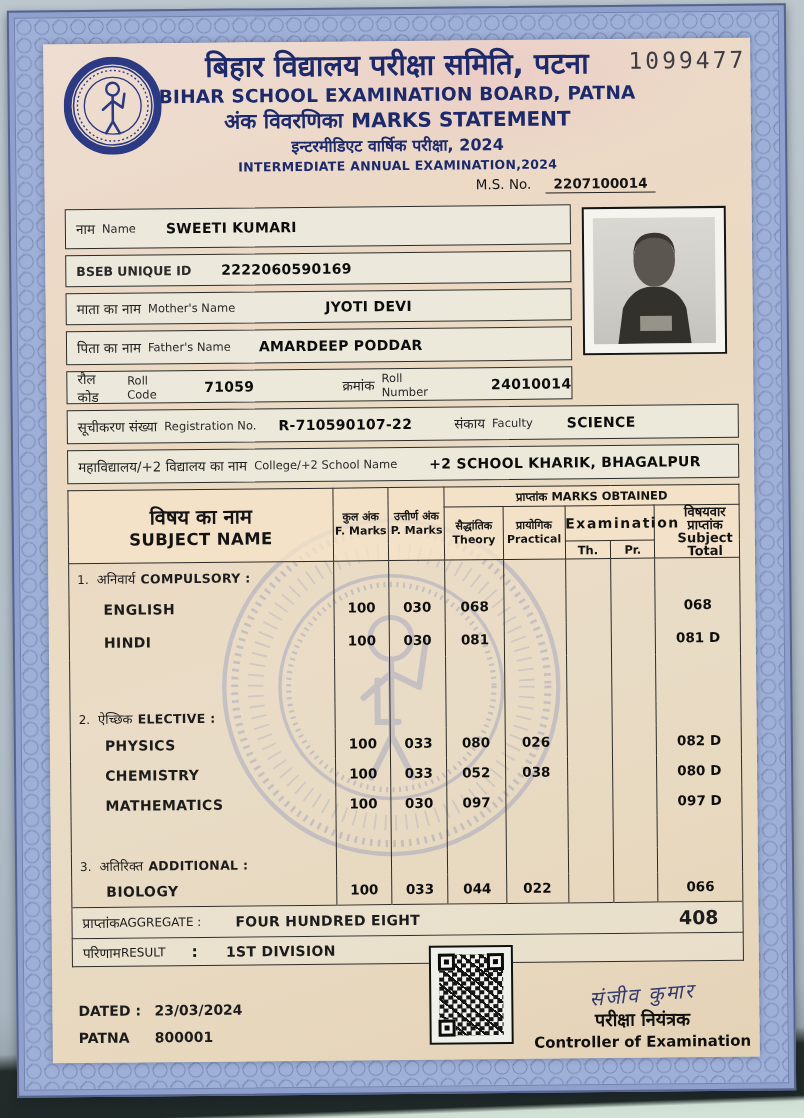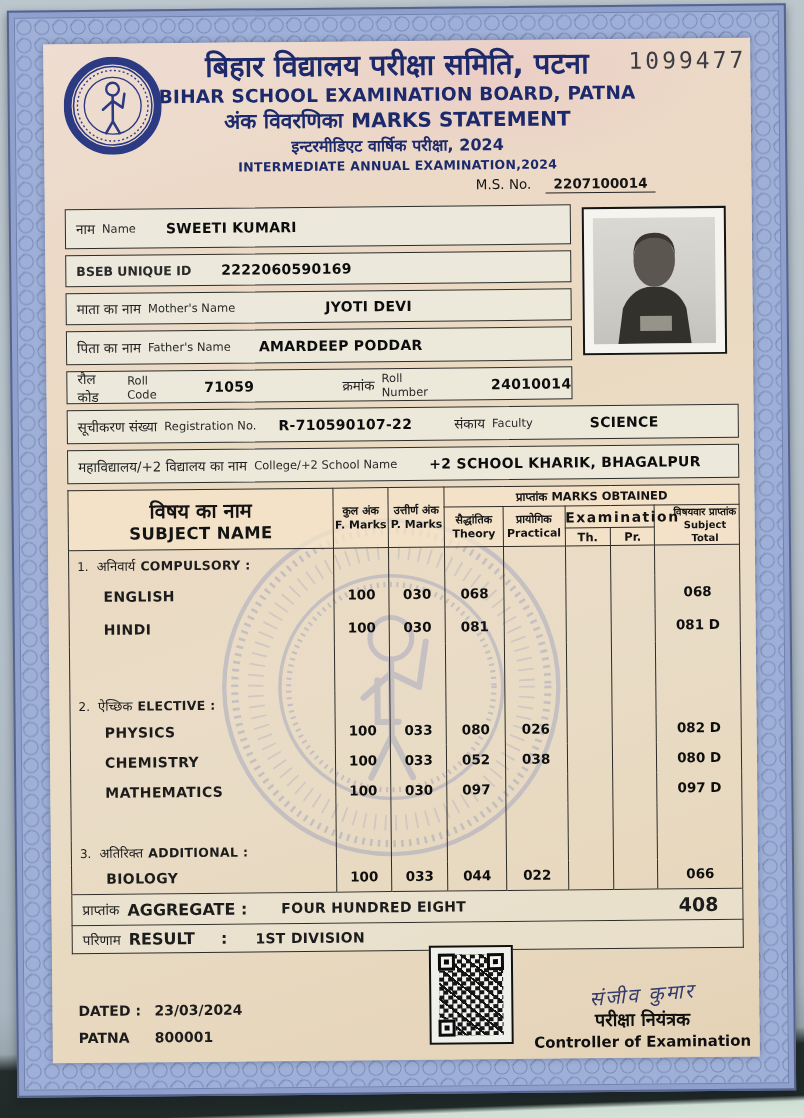--- a/index.html
+++ b/index.html
@@ -79,37 +79,37 @@
   .tblwrap { position:relative; margin:4px 16px 0 20px; z-index:1; }
   table.mt { width:672px; border-collapse:collapse; table-layout:fixed; }
   table.mt th, table.mt td { font-family:"DejaVu Sans", sans-serif; }
   table.mt { border:1.8px solid #2e2c28; }
   table.mt thead th { border:1.5px solid #2e2c28; background:rgba(245,228,201,.75); font-weight:bold; color:#141414; }
   .hsub-hi { font-size:20px; font-weight:bold; }
   .hsub-en { font-size:16.5px; font-weight:bold; letter-spacing:.4px; }
   .h-sm div { font-size:11px; line-height:14px; font-weight:bold; }
   .h-ob { font-size:11.5px; height:20px; }
   .h-reg { font-size:14px; letter-spacing:1.5px; }
-  .h-tot div { font-size:10px; line-height:13px; font-weight:bold;padding-left:16px; }
+  .h-tot div { font-size:13px; line-height:13px; font-weight:bold;padding-left:16px; }
   .h-thpr { font-size:11.5px; height:18px; }
   table.mt tbody td { border-left:1.5px solid #2e2c28; border-right:1.5px solid #2e2c28; vertical-align:middle; }
   td.num { text-align:center; font-weight:bold; font-size:13.5px; color:#0e0e0e; }
   td.c-sub { padding-left:8px; }
   .secnum { font-size:12px; margin-right:8px; }
   .sechi { font-size:13px; }
   .secen { font-size:12.5px; font-weight:bold; letter-spacing:.3px; }
   .sname { font-weight:bold; font-size:14px; letter-spacing:.4px; padding-left:34px !important; }
 
   .sumrow {
     width:672px; margin-left:20px; border:1.6px solid #2e2c28; border-top:none;
     display:flex; align-items:center; padding-left:10px; background:rgba(238,241,233,.35);
     position:relative; z-index:1;
   }
   .sum-hi { font-size:13.5px; }
-  .sum-en { font-size:16px; font-weight:bold; margin-left:8px; }
+  .sum-en { font-size:12px; font-weight:normal; }
   .sum-words { font-weight:bold; font-size:14px; margin-left:34px; letter-spacing:.3px; }
   .agg-val { margin-left:auto; margin-right:24px; font-weight:bold; font-size:19px; }
   .res-colon { font-weight:bold; margin-left:26px; }
   .res-val { font-weight:bold; font-size:14px; margin-left:28px; letter-spacing:.3px; }
 
   
   .dated { position:absolute; left:26px; top:953px; font-size:14px; font-weight:bold; z-index:2; }
   .dated .line { display:flex; height:27px; align-items:center; }
   .dated .lbl { width:76px; }
   .qr { position:absolute; left:377px; top:905px; width:84px; height:99px; background:#eef0e9;
@@ -201,21 +201,21 @@
         <span class="lh" style="margin-left:88px">क्रमांक</span>
         <span class="le">Roll Number</span>
         <span class="val" style="margin-left:40px">24010014</span>
       </div>
       <div class="frow w-f" style="height:34px">
         <span class="lh">सूचीकरण संख्या</span>
         <span class="le">Registration No.</span>
         <span class="val" style="margin-left:22px">R-710590107-22</span>
         <span class="lh" style="margin-left:42px">संकाय</span>
         <span class="le">Faculty</span>
-        <span class="val" style="margin-left:57px">SCIENCE</span>
+        <span class="val" style="margin-left:34px">SCIENCE</span>
       </div>
       <div class="frow w-f" style="height:34px">
         <span class="lh">महाविद्यालय/+2 विद्यालय का नाम</span>
         <span class="le">College/+2 School Name</span>
         <span class="val" style="margin-left:32px">+2 SCHOOL KHARIK, BHAGALPUR</span>
       </div>
     </div>
 
     <div class="watermark">
       <svg viewBox="0 0 200 200">

